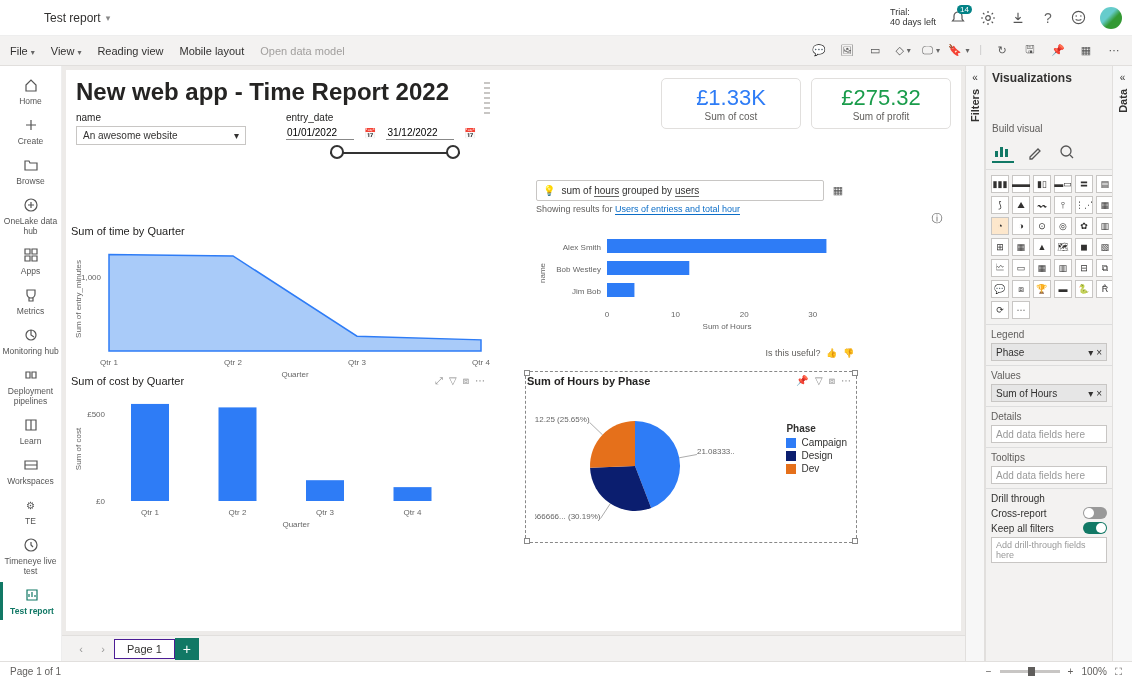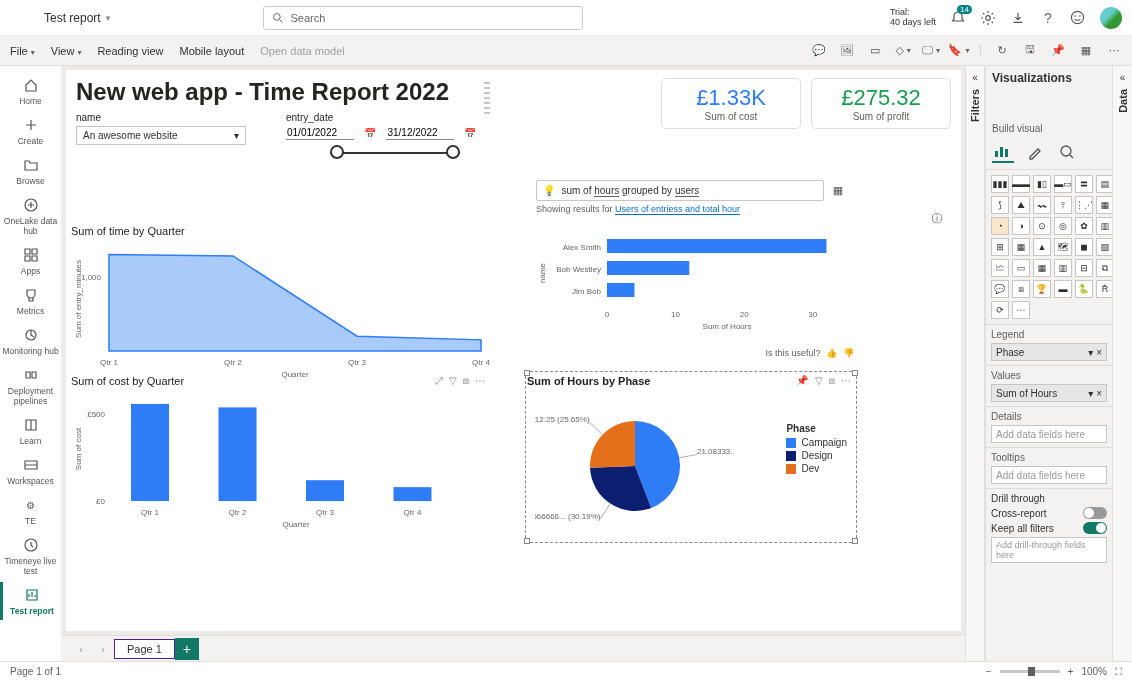--- a/index.html
+++ b/index.html
@@ -97,27 +97,20 @@
       <span></span>
       <span></span>
       <span></span>
       <span></span>
       <span></span>
     </div>
   <div class="report-name">
       <span>Test report</span>
       <span style="font-size:9px;color:#888">▾</span>
     </div>
-  <div class="searchbox">
-    <svg width="12" height="12" viewBox="0 0 16 16">
-        <circle cx="6.5" cy="6.5" r="4.5" fill="none" stroke="#666" stroke-width="1.3"></circle>
-        <line x1="10" y1="10" x2="14" y2="14" stroke="#666" stroke-width="1.3"></line>
-      </svg>
-    <span style="margin-left:6px;color:#666">Search</span>
-  </div>
   <div class="top-right">
     <div class="trial">
         <div>Trial:</div>
         <div>40 days left</div>
       </div>
     <div class="icon bell">
       <svg width="16" height="16" viewBox="0 0 16 16">
           <path d="M8 2a4 4 0 0 0-4 4v3l-1.5 2h11L12 9V6a4 4 0 0 0-4-4z" fill="none" stroke="#555" stroke-width="1.2"></path>
         </svg>
       <span class="badge">14</span>

